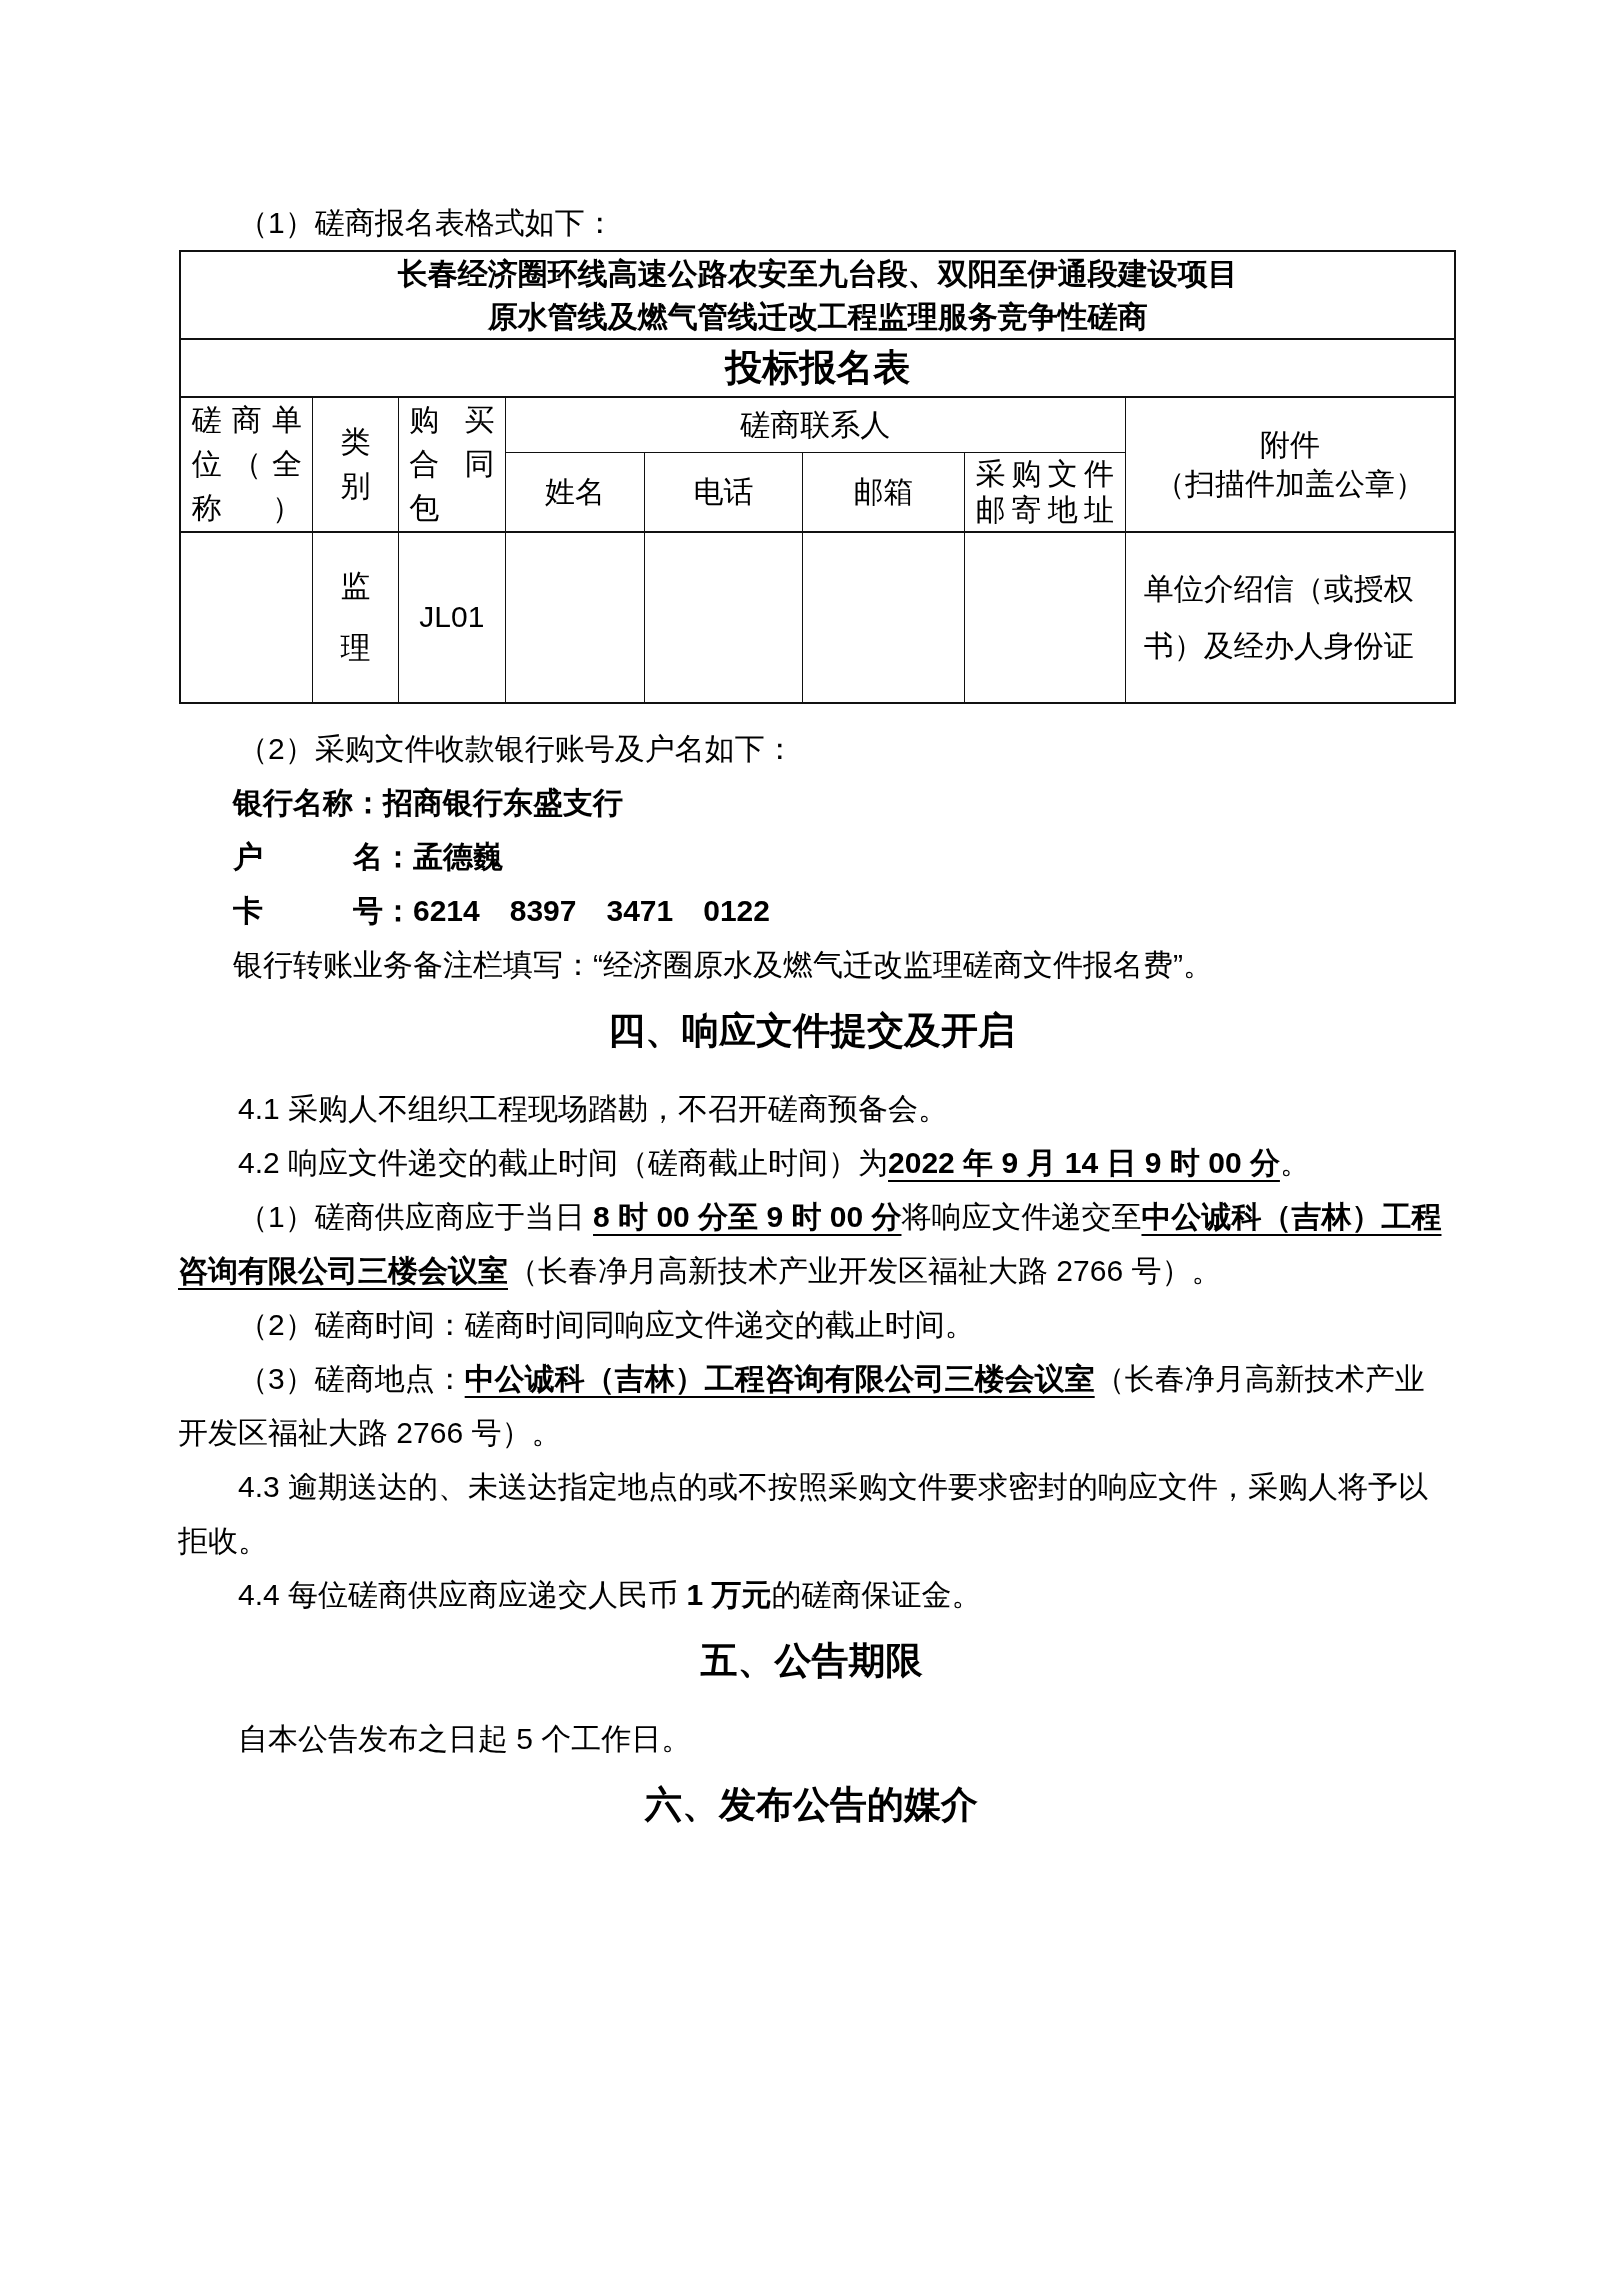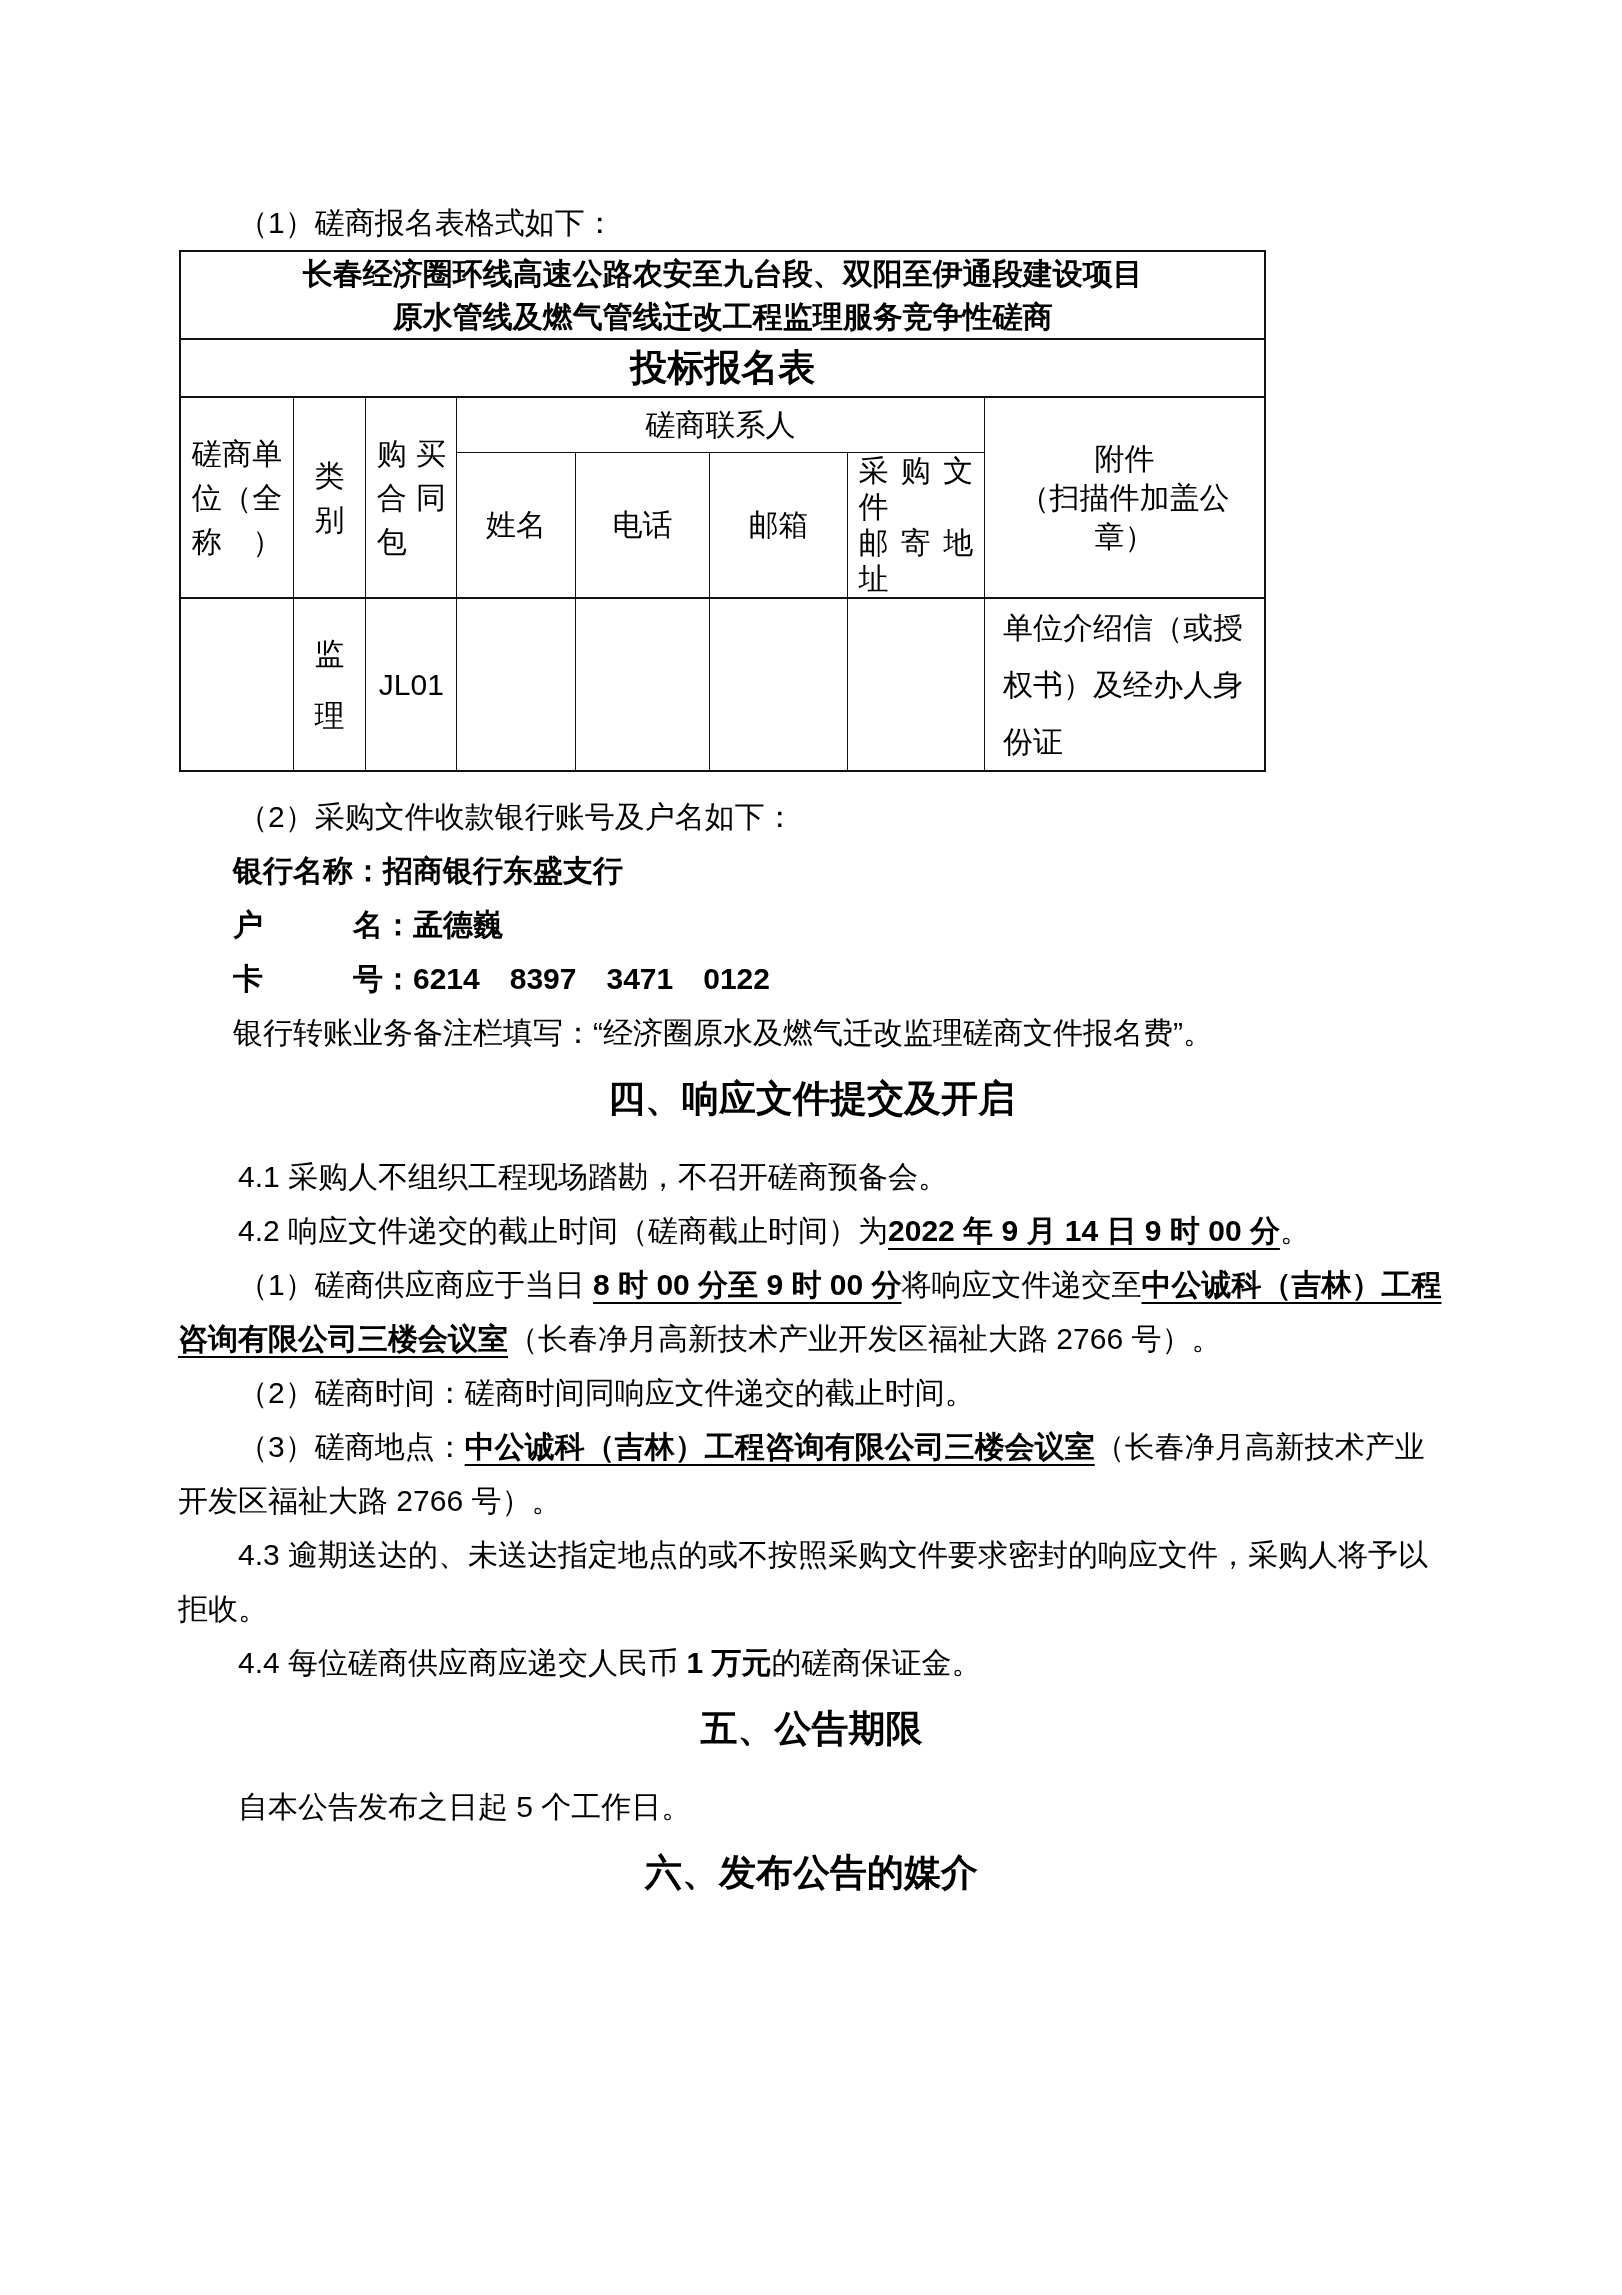--- a/index.html
+++ b/index.html
@@ -21,21 +21,21 @@
   .b{font-weight:bold;}
   .u{text-decoration:underline;text-decoration-thickness:2px;text-underline-offset:6.5px;}
   h2{
     font-size:37px;line-height:44px;font-weight:bold;
     margin:17px 0 29px 0;
     text-align:center;
   }
   table{
     border-collapse:collapse;
     table-layout:fixed;
-    width:1087px;
+    width:1277px;
     margin:0 0 18.3px 1.3px;
   }
   td{
     border:1.3px solid #111;
     vertical-align:middle;
     padding:0 10.5px;
     text-align:center;
   }
   table{border:2.6px solid #111;}
   .title-row td{

